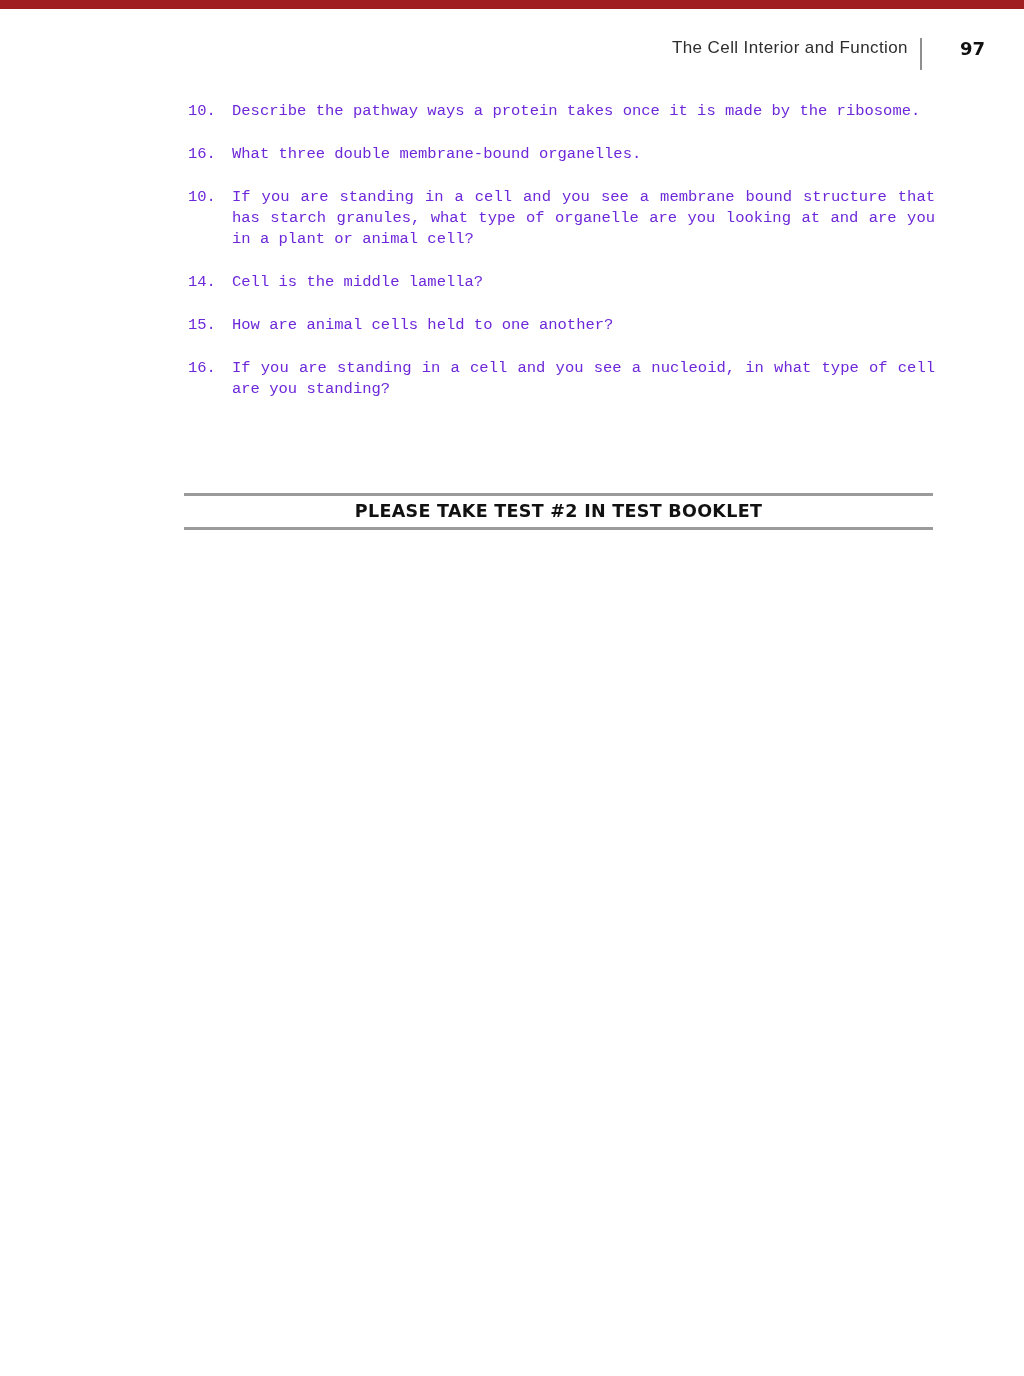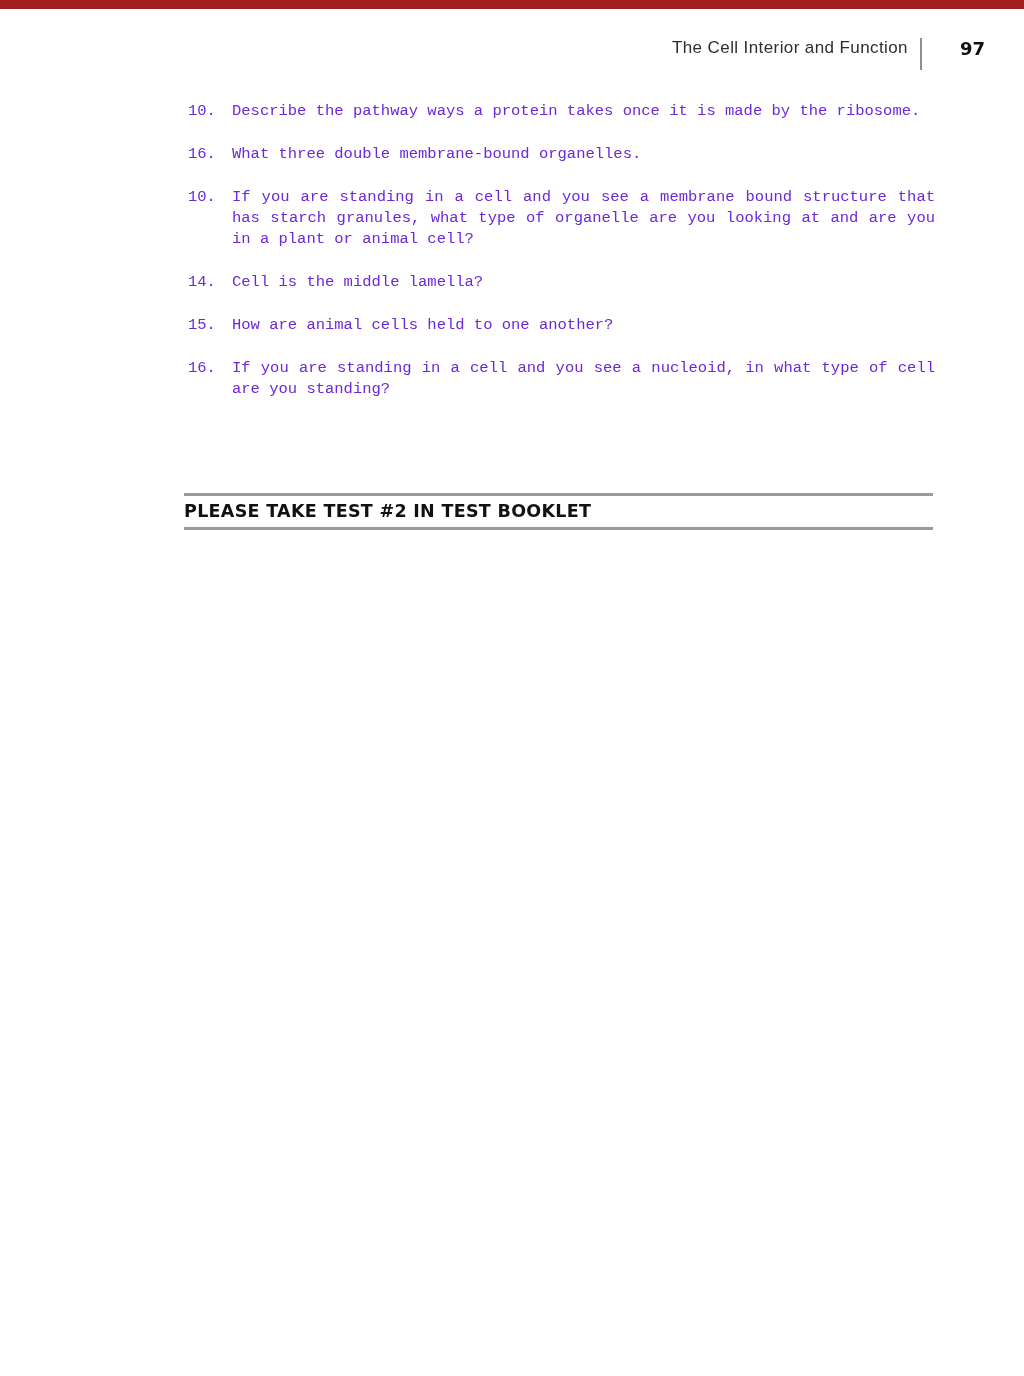--- a/index.html
+++ b/index.html
@@ -84,21 +84,21 @@
     position: absolute;
     top: 493px;
     left: 184px;
     width: 749px;
   }
   .banner .hrule {
     height: 3px;
     background: #9b9b9b;
   }
   .banner .banner-text {
-    text-align: left;
+    text-align: center;
     font-family: "DejaVu Sans", sans-serif;
     font-weight: bold;
     font-size: 17.5px;
     line-height: 31px;
     letter-spacing: 0.3px;
     color: #111111;
   }
 </style>
 </head>
 <body>

